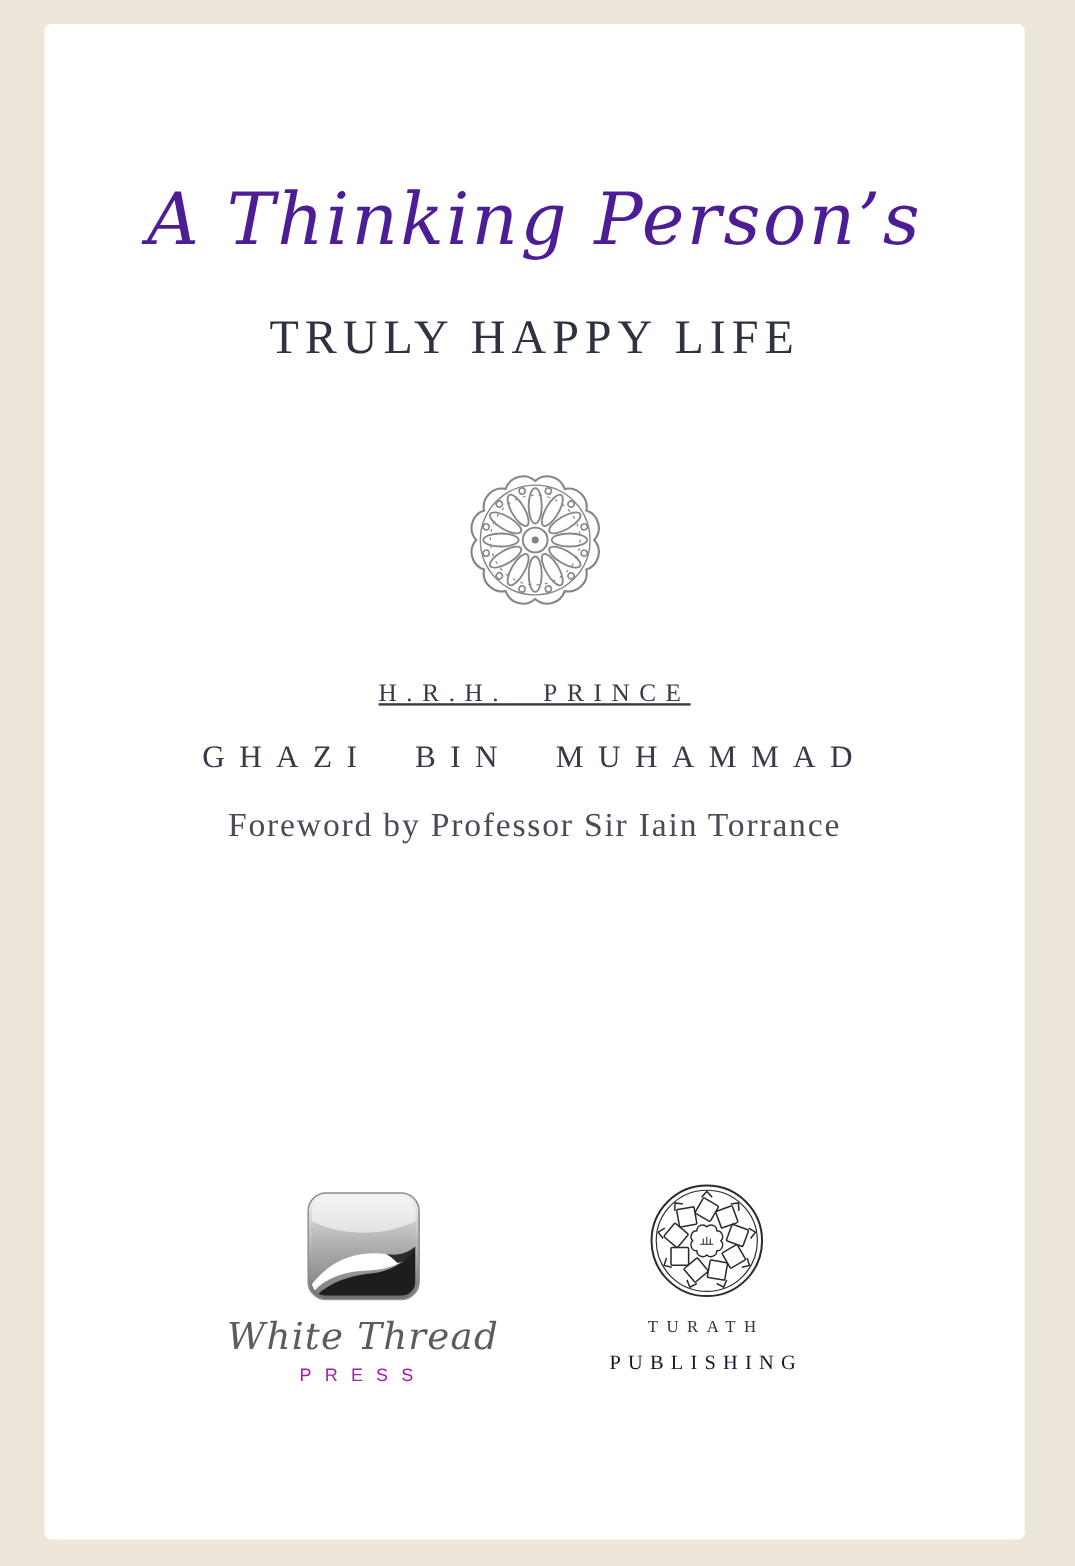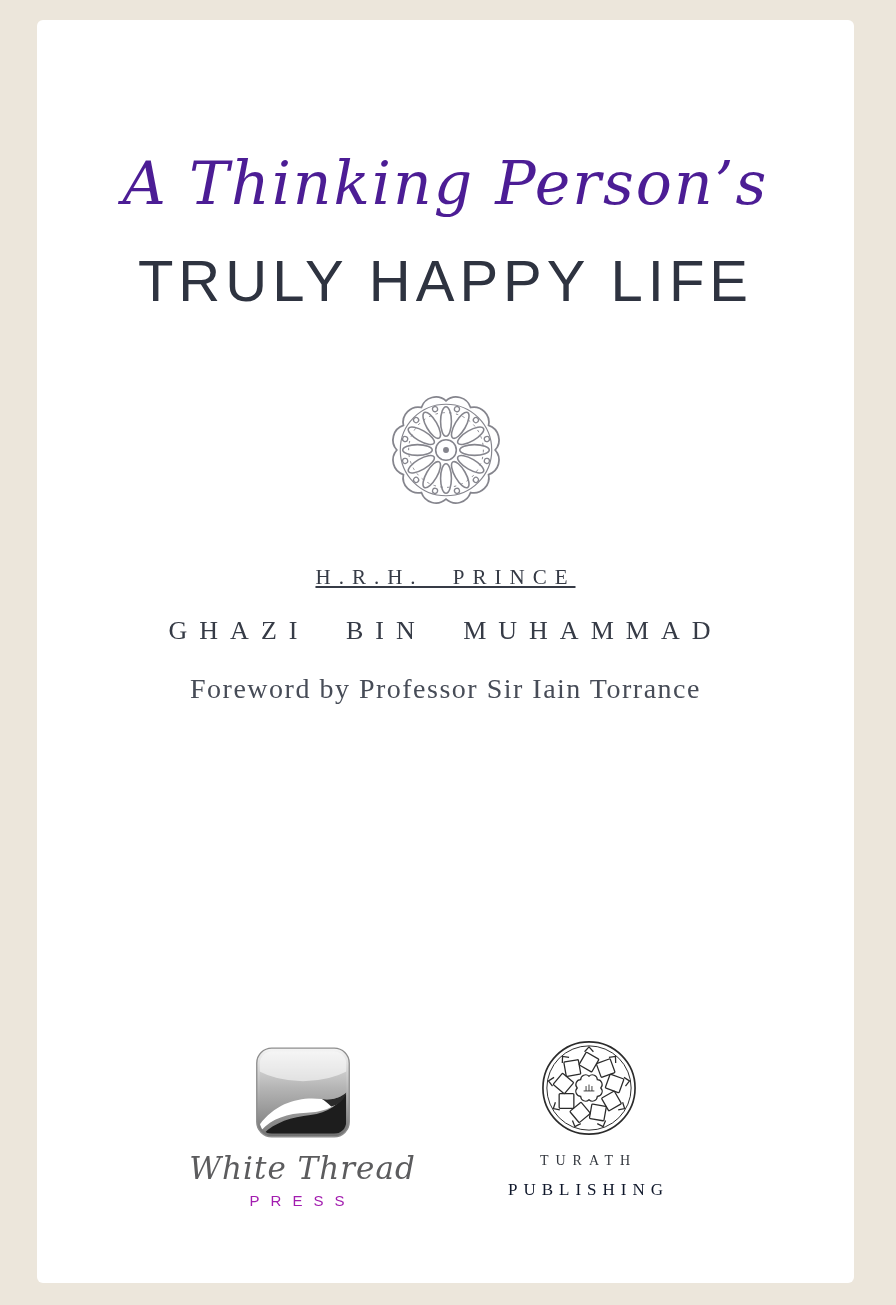--- a/index.html
+++ b/index.html
@@ -24,22 +24,22 @@
   .title-script{
     font-family:"DejaVu Serif","Liberation Serif",serif;
     font-style:italic;
     font-size:60px;
     letter-spacing:2px;
     line-height:103px;
     color:#4c1d95;
     white-space:nowrap;
   }
   .title-caps{
-    font-family:Liberation Sans, sans-serif;
-    font-size:58px;
+    font-family:Liberation Serif, serif;
+    font-size:40px;
     letter-spacing:5px;
     line-height:92px;
     color:#2e3340;
     white-space:nowrap;
     font-weight:500;
   }
   
   .rosette-wrap{margin-top:64px;width:118px;height:118px;}
   .rosette-wrap svg{display:block;width:100%;height:100%;}
   
@@ -55,21 +55,21 @@
   }
   .foreword-line{
     margin-top:27px;
     font-size:28px;letter-spacing:1.5px;
     color:#474c57;white-space:nowrap;
   }
   
   .publishers-row{
     position:absolute;
     left:0;right:0;
-    top:1019px;
+    top:965px;
     display:flex;
     justify-content:center;
     align-items:flex-start;
     gap:56px;
   }
   .publisher-col{
     width:230px;
     display:flex;flex-direction:column;align-items:center;
   }
   .wt-icon{width:94px;height:91px;margin-top:8px;}

